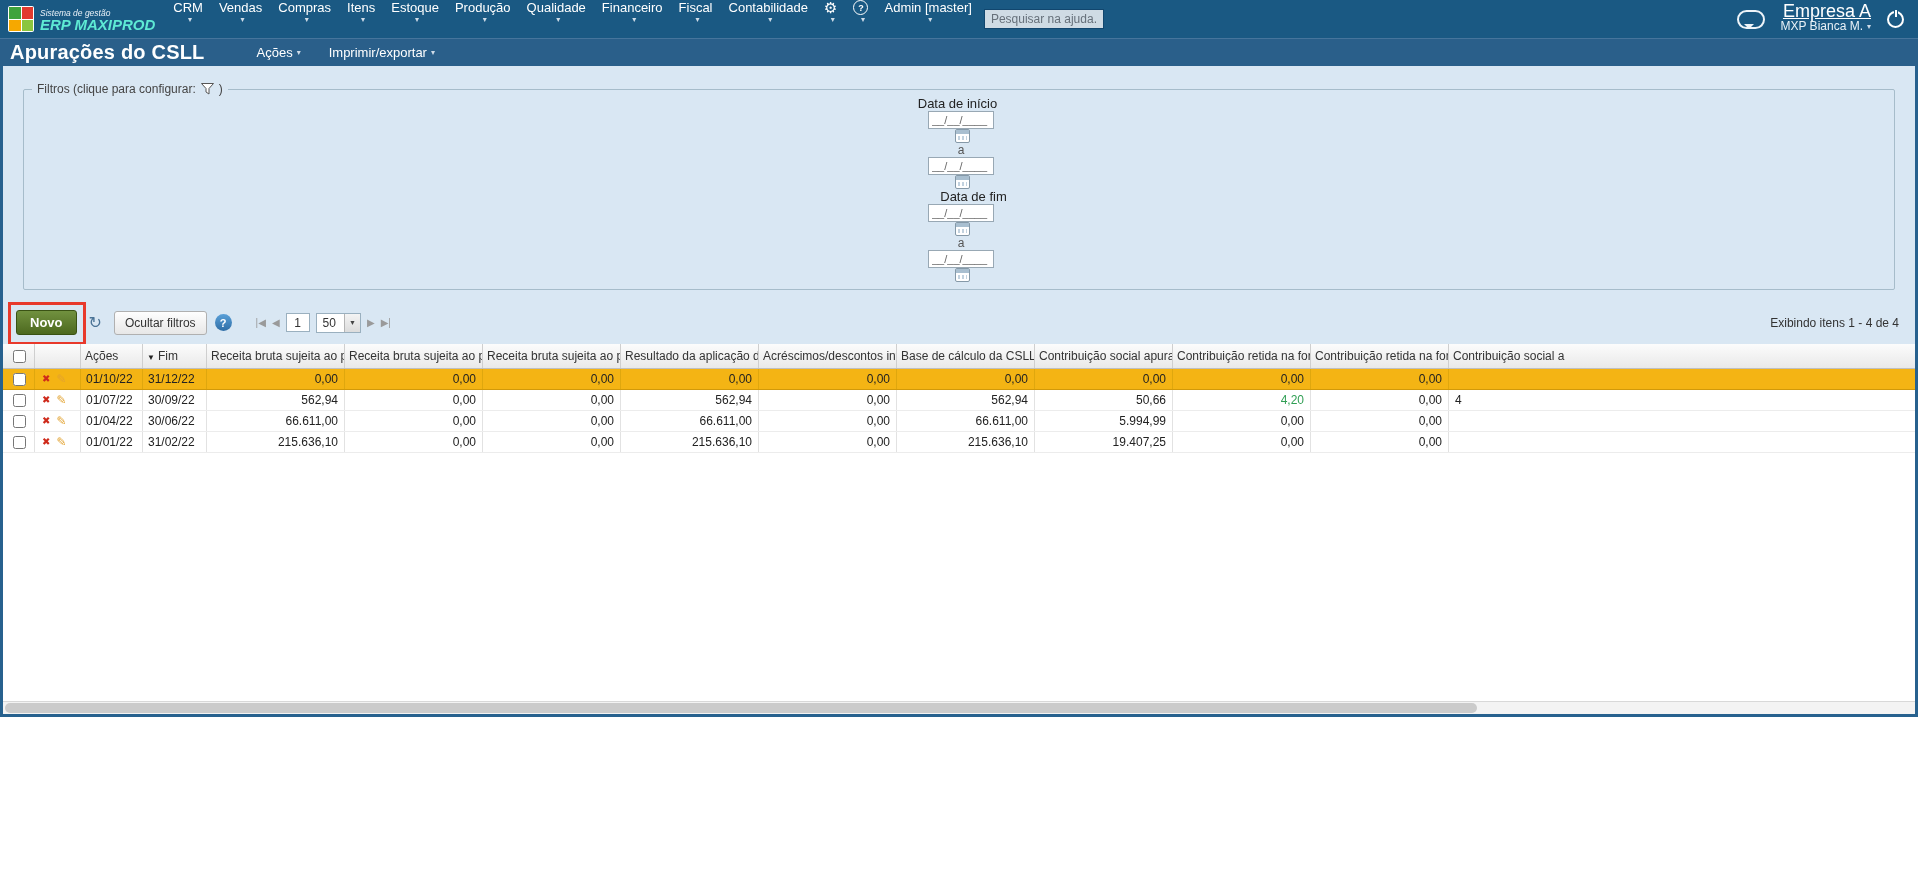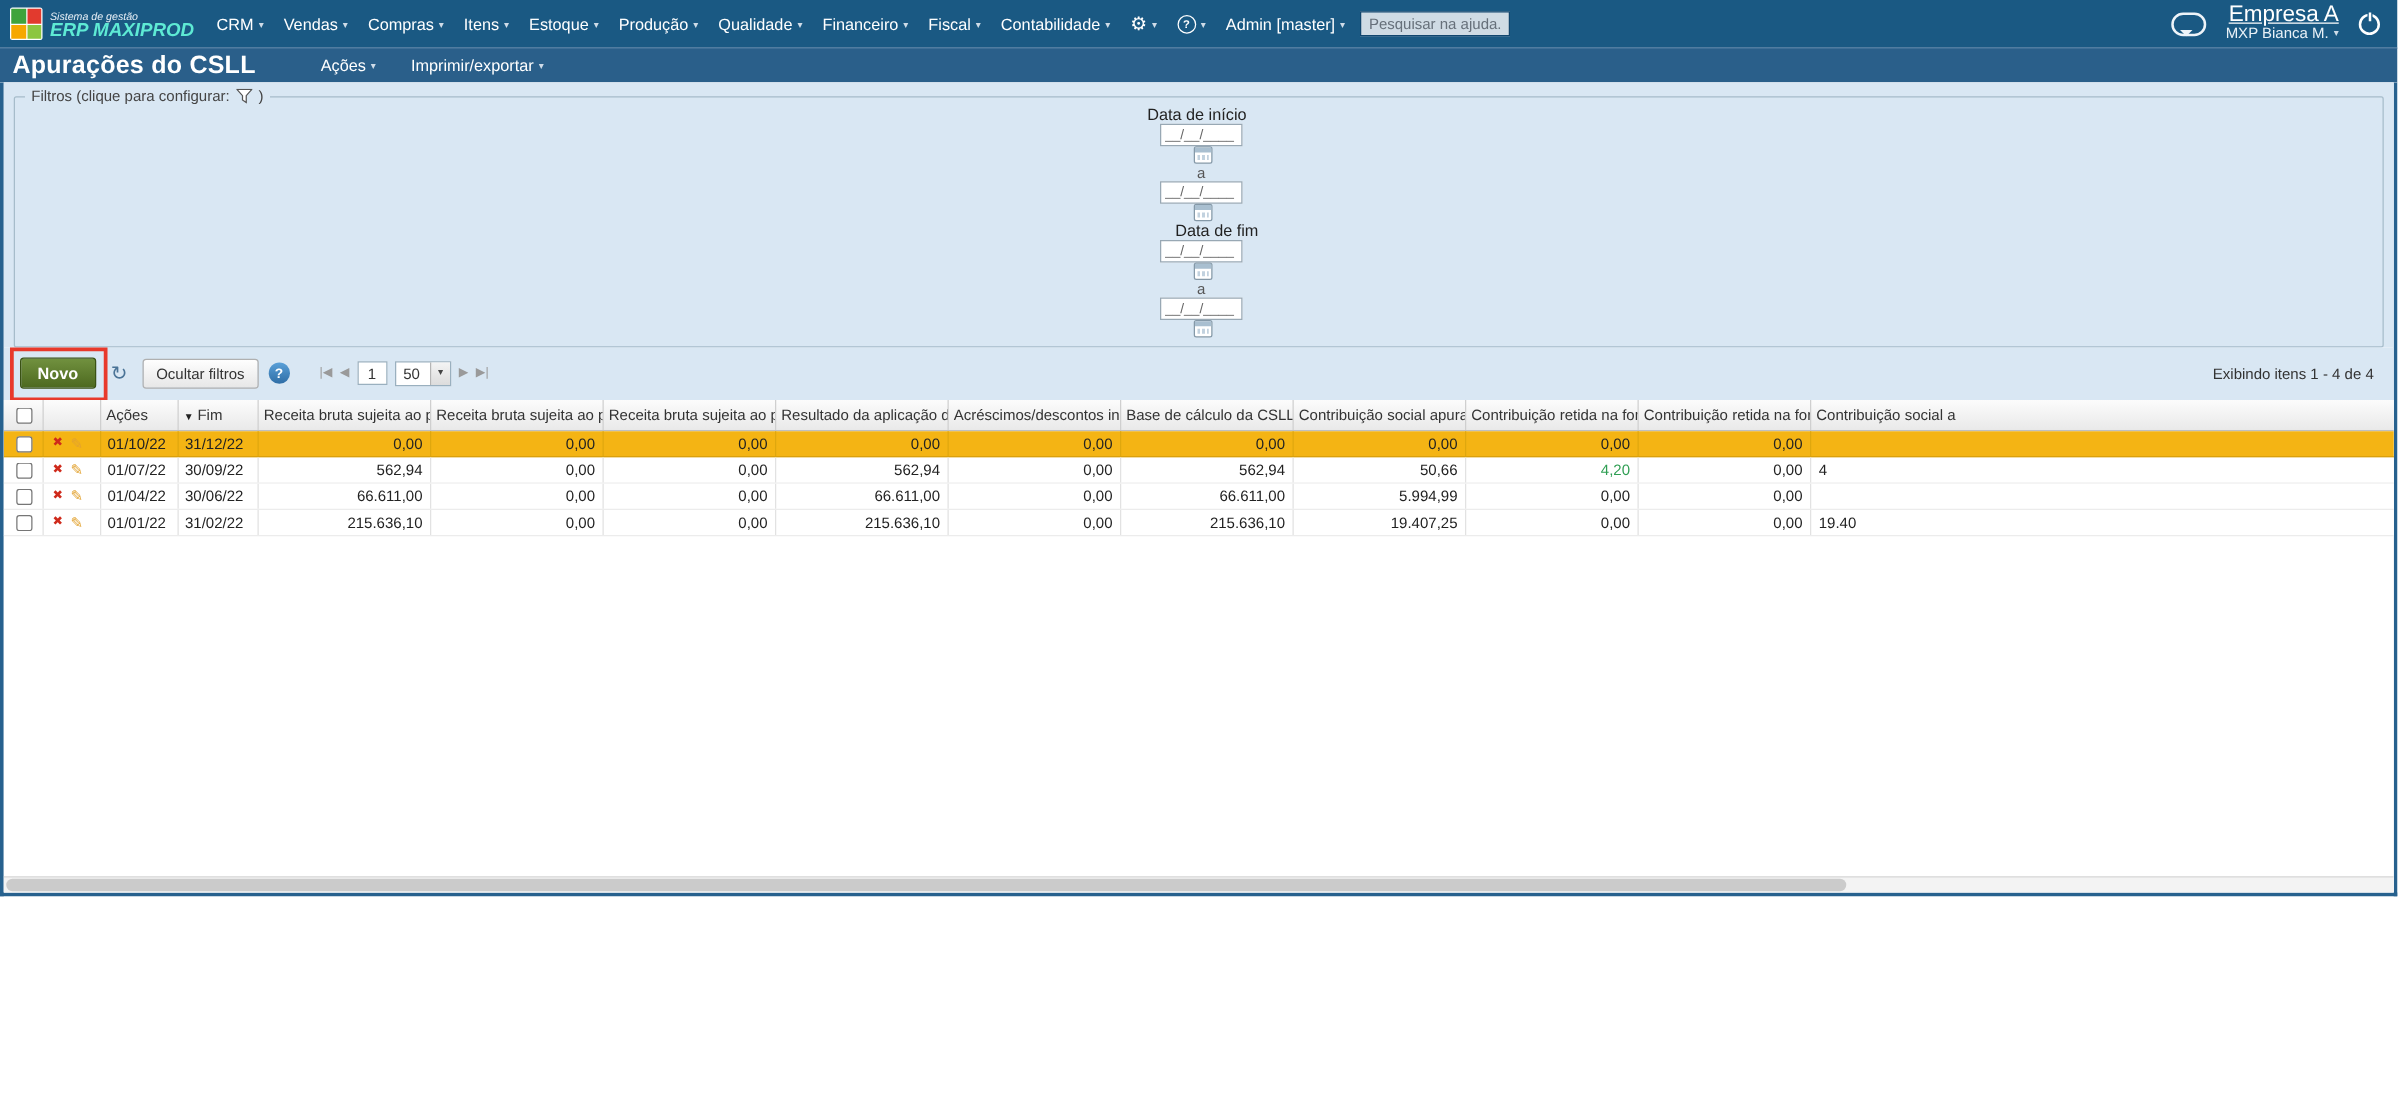--- a/index.html
+++ b/index.html
@@ -12,21 +12,21 @@
 
   
   .topbar { height:38px; background:#1a5983; display:flex; align-items:center; padding:0 14px 0 8px; color:#fff; }
   .logo { display:flex; align-items:center; gap:6px; margin-right:10px; cursor:pointer; }
   .logo-mark { width:26px; height:26px; display:grid; grid-template-columns:1fr 1fr; grid-template-rows:1fr 1fr; gap:1px; background:#fff; padding:1px; border-radius:2px; }
   .q1{background:#3fa33c}.q2{background:#e23a2e}.q3{background:#f6a800}.q4{background:#8cc63f}
   .logo-text { display:flex; flex-direction:column; line-height:11px; }
   .lt1 { font-size:8.5px; font-style:italic; color:#e8f0f7; }
   .lt2 { font-size:15px; font-weight:bold; font-style:italic; color:#5eead4; }
   .menubar { display:flex; align-items:center; }
-  .menu-item { display:flex; align-items:center; padding:0 8px; font-size:13px; height:38px; cursor:pointer; white-space:nowrap; }
+  .menu-item { display:flex; align-items:center; padding:0 8px; font-size:13px; height:38px; cursor:pointer; white-space:nowrap;flex-direction:column; }
   .caret { font-size:8px; margin-left:4px; color:#cfdce8; }
   .gear { font-size:15px; line-height:15px; }
   .circle-q { width:15px; height:15px; border:1.5px solid #fff; border-radius:50%; display:inline-flex; align-items:center; justify-content:center; font-size:9px; font-weight:bold; }
   .help-search { width:120px; height:20px; background:#cfdbe4; border:1px solid #11466e; font-size:12px; color:#444; padding:0 6px; margin-left:4px; font-family:inherit; }
   .help-search::placeholder { color:#66707a; }
   .topbar-right { margin-left:auto; display:flex; align-items:center; gap:16px; }
   .chat { width:28px; height:19px; border:2px solid #eef4f9; border-radius:10px; position:relative; display:inline-block; }
   .chat::after { content:""; position:absolute; bottom:-7px; left:5px; width:0; height:0; border:5px solid transparent; border-top-color:#eef4f9; }
   .account { display:flex; flex-direction:column; align-items:flex-end; line-height:15px; }
   .company { font-size:18px; color:#fff; text-decoration:underline; cursor:pointer; }
@@ -37,21 +37,21 @@
 
   
   .titlebar { height:28px; background:#2a5f8a; display:flex; align-items:center; padding:0 10px; color:#fff; border-top:1px solid #46759c; }
   .page-title { font-size:20px; font-weight:bold; margin:0 52px 0 0; letter-spacing:.2px; }
   .tb-menu { font-size:13px; display:flex; align-items:center; margin-right:28px; cursor:pointer; }
 
   
   .frame { height:651px; border-left:3px solid #27618e; border-right:3px solid #27618e; border-bottom:3px solid #27618e; display:flex; flex-direction:column; background:#fff; }
 
   .filters-zone { background:#d9e7f3; padding:4px 8px 0 8px; }
-  fieldset.filters { border:1px solid #a6bcca; border-radius:2px; margin:0; padding:0 8px 7px 8px; }
+  fieldset.filters { border:1px solid #a6bcca; border-radius:2px; margin:12px; padding:0 8px 7px 8px; }
   fieldset.filters legend { font-size:12px; color:#444; padding:0 5px; display:flex; align-items:center; gap:5px; }
   .filter-row { display:flex; align-items:center; font-size:13px; color:#222; padding-left:4px;flex-direction:column; }
   .flabel { margin-right:7px; }
   .gap { margin-left:32px; }
   .date-input { width:66px; height:18px; border:1px solid #98a8b4; font-size:11px; color:#666; padding:0 3px; font-family:inherit; background:#fff; }
   .sep { margin:0 6px; color:#555; font-size:12px; }
   .cal { width:15px; height:14px; border:1px solid #8599a8; background:#fff; display:inline-block; margin-left:2px; position:relative; border-radius:2px; cursor:pointer; }
   .cal::before { content:""; position:absolute; top:0; left:0; right:0; height:4px; background:#a9bfd0; }
   .cal::after { content:""; position:absolute; top:6px; left:2px; right:2px; bottom:2px; background:repeating-linear-gradient(90deg,#c2d2df 0 2px,transparent 2px 4px); }
 
@@ -344,21 +344,20 @@
             <div class="cell date" style="width: 64px;">31/02/22</div>
             <div class="cell num" style="width: 138px;">215.636,10</div>
             <div class="cell num" style="width: 138px;">0,00</div>
             <div class="cell num" style="width: 138px;">0,00</div>
             <div class="cell num" style="width: 138px;">215.636,10</div>
             <div class="cell num" style="width: 138px;">0,00</div>
             <div class="cell num" style="width: 138px;">215.636,10</div>
             <div class="cell num" style="width: 138px;">19.407,25</div>
             <div class="cell num" style="width: 138px;">0,00</div>
             <div class="cell num" style="width: 138px;">0,00</div>
-            <div class="cell num frag" style="width: 470px;">19.40</div>
           </div>
         </div>
     </div>
     <div class="hscroll" style="position:absolute;bottom:0;left:0;right:0;">
       <div class="hthumb"></div>
     </div>
   </div>
 
 </div>
 

